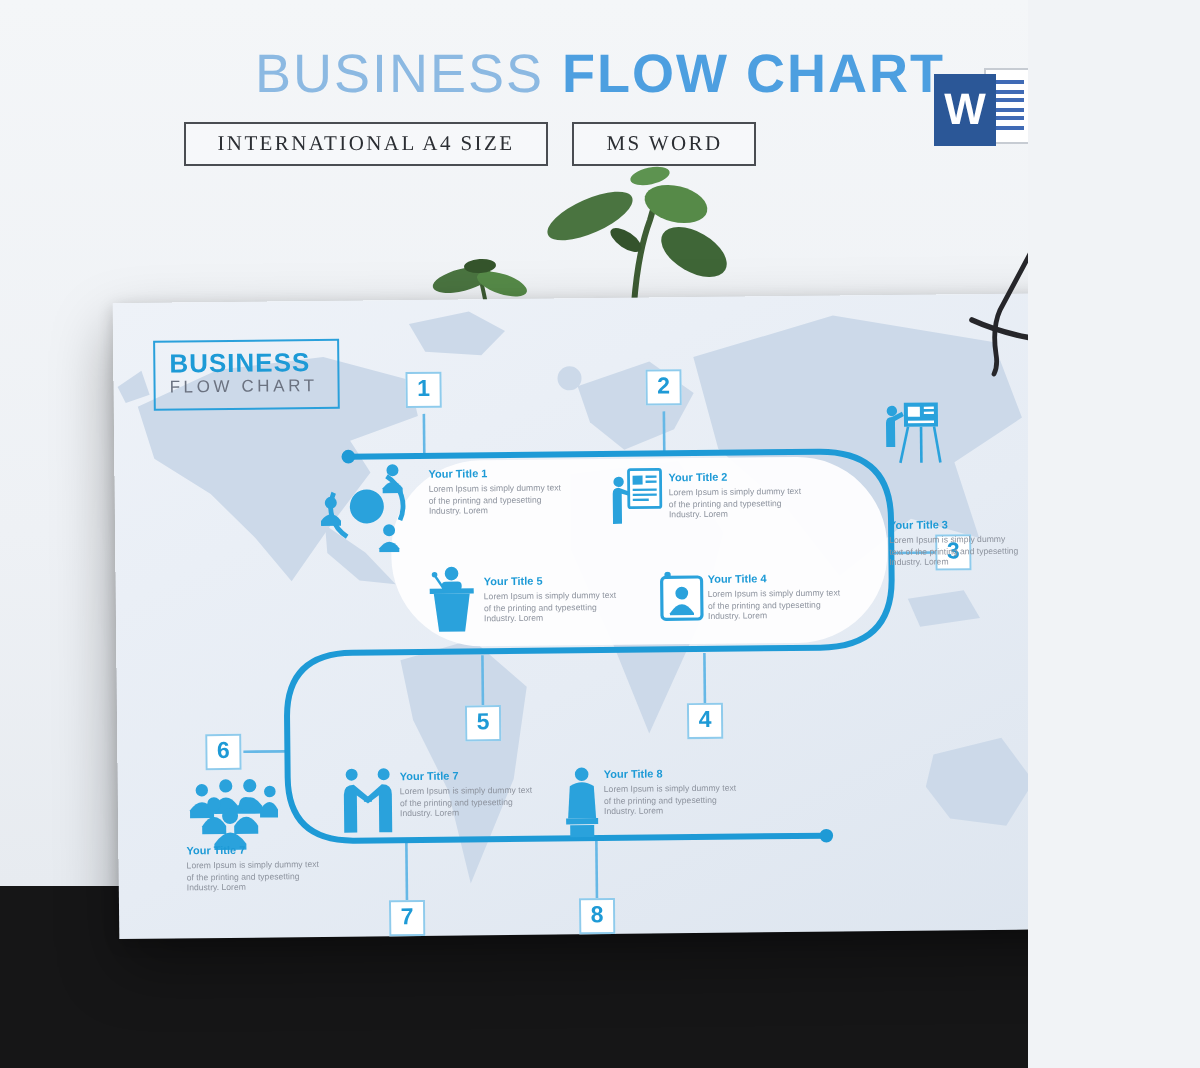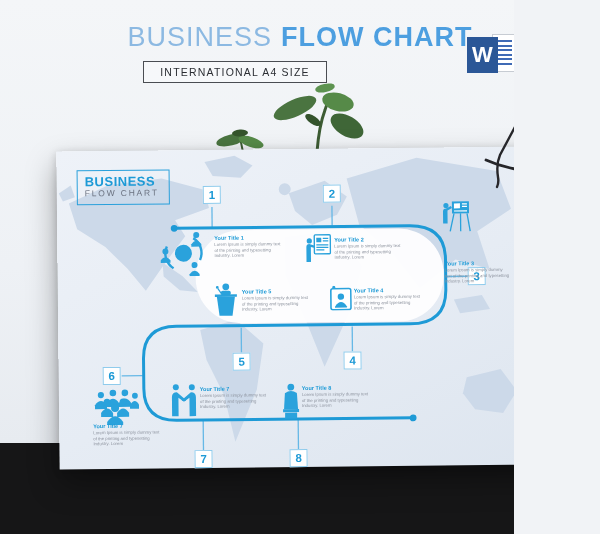--- a/index.html
+++ b/index.html
@@ -10,21 +10,21 @@
   
   .bg-light { position:absolute; left:0; top:0; width:600px; height:443px;
               background:linear-gradient(180deg,#f4f6f8 0%,#eef1f5 60%,#e7ebf0 100%); }
   .bg-dark  { position:absolute; left:0; top:443px; width:600px; height:91px; background:#161617; }
 
   
   .main-title { position:absolute; left:0; top:22px; width:600px; text-align:center;
                 font-size:27px; letter-spacing:1px; white-space:nowrap; }
   .title-light { color:#8cb9e2; font-weight:400; }
   .title-bold  { color:#4d9fe0; font-weight:700; margin-left:9px; }
-  .badges { position:absolute; left:0; top:61px; width:470px; display:flex; justify-content:center; gap:12px; }
+  .badges { position:absolute; left:0; top:61px; width:470px; display:flex; justify-content:center; gap:12px;font-family:Liberation Serif, serif; }
   .badge { border:1.5px solid #4a4d52; color:#2b2e33; background:rgba(255,255,255,.35);
            font-size:10.5px; letter-spacing:1.2px; padding:4px 16px; height:22px;
            display:flex; align-items:center; font-weight:500; cursor:pointer; }
 
   
   .word-logo { position:absolute; left:457px; top:27px; width:63px; height:47px; }
   .word-page { position:absolute; left:35px; top:7px; width:24px; height:38px; background:#fff;
                border:1px solid #c7ccd3; padding:5px 3px 4px 3px; }
   .word-page i { display:block; height:2px; background:#3f6ab5; margin-bottom:2.6px; }
   .word-square { position:absolute; left:10px; top:10px; width:31px; height:36px; background:#2b5797;
@@ -62,20 +62,21 @@
 
 <div class="stage">
   <div class="bg-light"></div>
   <div class="bg-dark"></div>
 
   <div class="main-title">
     <span class="title-light">BUSINESS</span><span class="title-bold">FLOW CHART</span>
   </div>
   <div class="badges">
     <div class="badge">INTERNATIONAL A4 SIZE</div>
+    <div class="badge">MS WORD</div>
   </div>
   <div class="word-logo">
     <div class="word-page">
         <i></i>
         <i></i>
         <i></i>
         <i></i>
         <i></i>
         <i></i>
       </div>

